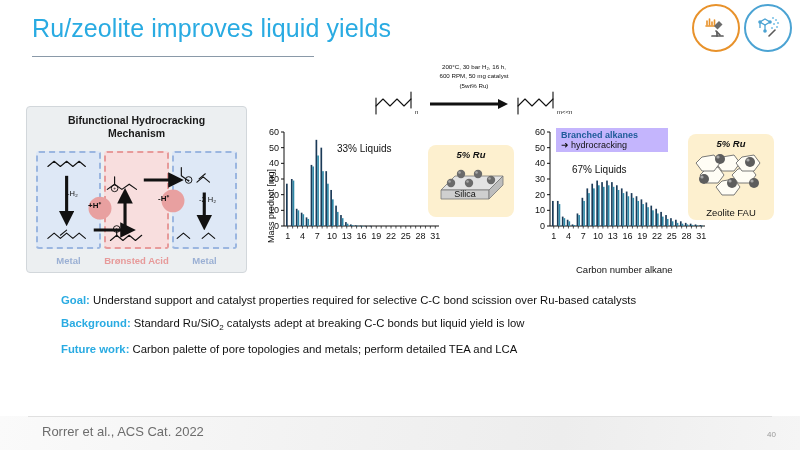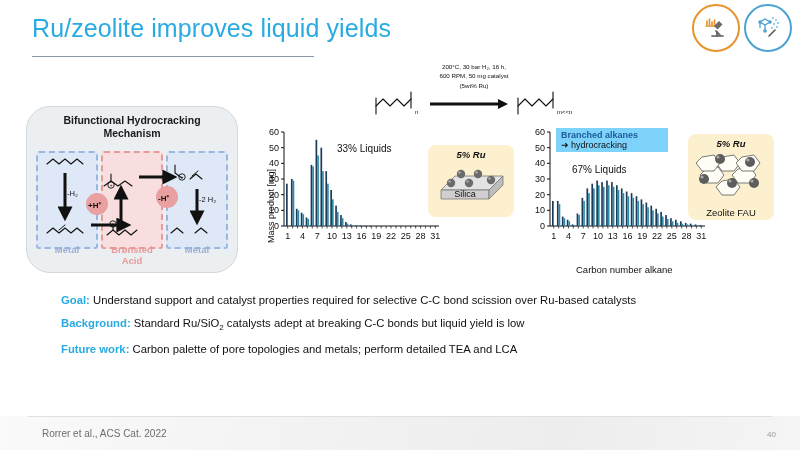--- a/index.html
+++ b/index.html
@@ -24,21 +24,21 @@
   
   .logos{position:absolute;right:8px;top:4px;display:flex;gap:4px;}
   .logo{width:44px;height:44px;border-radius:50%;background:#fff;
         display:flex;align-items:center;justify-content:center;}
   .logo.orange{border:2px solid #E8922B;}
   .logo.blue{border:2px solid #4BA3D3;}
 
   
   .mech{
     position:absolute;left:26px;top:106px;width:210px;height:165px;
-    background:#eceff1;border:1px solid #d2d7db;border-radius:24px;
+    background:#eceff1;border:1px solid #d2d7db;border-radius:4px;padding-left:9px;
   }
   .mech-title{
     position:absolute;left:0;right:0;top:7px;text-align:center;
     font-size:10.5px;font-weight:bold;color:#1a1a1a;line-height:1.25;
   }
   .mech-panels{position:absolute;left:9px;right:9px;top:44px;height:98px;display:flex;gap:3px;}
   .panel{flex:1;border:2px dashed #9bb6e0;background:#dee8f6;border-radius:3px;position:relative;}
   .panel.acid{border-color:#e79a9a;background:#f8dede;}
   .mech-labels{position:absolute;left:9px;right:9px;bottom:6px;display:flex;gap:3px;
                font-size:9.5px;font-weight:bold;}
@@ -59,21 +59,21 @@
   .chart svg{display:block;}
   .ylabel{
     position:absolute;font-size:9px;color:#111;
     transform:rotate(-90deg);transform-origin:left top;white-space:nowrap;
   }
   .pct{position:absolute;font-size:10px;color:#111;white-space:nowrap;}
   .xlabel{position:absolute;font-size:9.5px;color:#111;white-space:nowrap;}
 
   .callout{
     position:absolute;left:556px;top:128px;width:112px;
-    background:#7dd3fc;padding:2px 5px;box-sizing:border-box;
+    background:#c4b5fd;padding:2px 5px;box-sizing:border-box;
   }
   .callout .l1{font-size:9px;font-weight:bold;color:#1F5C99;white-space:nowrap;}
   .callout .l2{font-size:9px;color:#111;white-space:nowrap;}
 
   
   .cat{
     position:absolute;background:#fdf0cf;border-radius:8px;
     display:flex;flex-direction:column;align-items:center;
   }
   .cat-top{font-size:9.5px;font-weight:bold;color:#111;margin-top:4px;font-style:italic;}
@@ -84,21 +84,21 @@
   
   .bullets{position:absolute;left:30px;top:292px;width:748px;margin-left:31px;}
   .bullet{font-size:11.3px;color:#111;line-height:1.42;margin-bottom:7px;}
   .bullet b{color:#29ABE2;font-weight:bold;}
   sub{font-size:8px;}
 
   
   .footer-band{position:absolute;left:0;bottom:0;width:800px;height:34px;
     background:linear-gradient(100deg,#fafafa 0%,#f2f2f2 40%,#ededed 70%,#f5f5f5 100%);}
   .footer-rule{position:absolute;left:28px;bottom:33px;width:744px;height:1px;background:#e0e0e0;}
-  .footer-cite{position:absolute;left:42px;bottom:11px;font-size:10px;color:#6d6d6d;}
+  .footer-cite{position:absolute;left:42px;bottom:11px;font-size:13px;color:#6d6d6d;}
   .footer-page{position:absolute;right:24px;bottom:11px;font-size:8px;color:#9a9a9a;}
 </style>
 </head>
 <body>
 
 <div class="slide">
 
   <div class="title">Ru/zeolite improves liquid yields</div>
   <div class="title-rule"></div>
 

